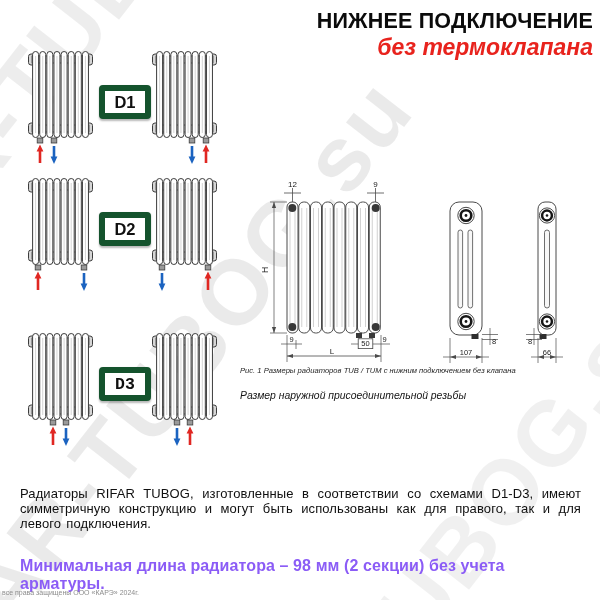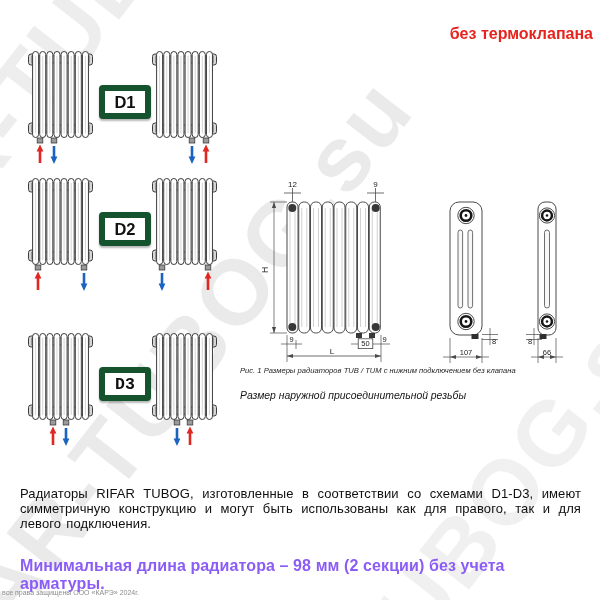--- a/index.html
+++ b/index.html
@@ -10,21 +10,21 @@
   .wm{position:absolute;z-index:0;font-weight:700;color:#000;white-space:nowrap;
       font-size:92px;letter-spacing:3px;transform:rotate(-52deg);transform-origin:0 0;
       pointer-events:none;}
   .wm.o1{opacity:.055}.wm.o2{opacity:.08}.wm.o3{opacity:.065}.wm.o4{opacity:.09}
 
   .layer{position:absolute;z-index:1;}
 
   
   .title-block{top:9px;right:7px;text-align:right;}
   .title-main{font-size:21.5px;font-weight:800;color:#0b0b0b;line-height:24px;letter-spacing:.2px;}
-  .title-sub{font-size:16px;font-weight:800;line-height:20px;margin-top:15px;}
+  .title-sub{font-size:23px;font-weight:800;line-height:20px;margin-top:4px;font-style:italic;}
 
   
   .scheme-row{position:absolute;left:20px;width:212px;height:142px;z-index:1;}
   .rad-mount{position:absolute;top:0;width:65px;height:118px;}
   .rad-left{left:8px;}
   .rad-right{left:132px;}
   .scheme-label{position:absolute;left:79px;top:38px;width:40px;height:22px;
       background:#fff;border:6px solid #14532d;border-radius:4px;
       box-shadow:0 1.5px 2px rgba(0,0,0,.28);
       display:flex;align-items:center;justify-content:center;
@@ -47,20 +47,21 @@
 <body>
 
 <div id="page">
 
   <div class="wm o3" style="left:-230px;top:330px;">RIFAR-TUBOG.su</div>
   <div class="wm o2" style="left:-150px;top:700px;">RIFAR-TUBOG.su</div>
   <div class="wm o1" style="left:120px;top:900px;">RIFAR-TUBOG.su</div>
   <div class="wm o4" style="left:430px;top:980px;">RIFAR-TUBOG.su</div>
 
   <div class="layer title-block">
+    <div class="title-main">НИЖНЕЕ ПОДКЛЮЧЕНИЕ</div>
     <div class="title-sub" id="subtitle" style="color: rgb(232, 35, 29);">без термоклапана</div>
   </div>
 
   <div class="scheme-row" style="top:47px;">
     <div class="rad-mount rad-left"><svg width="65" height="118" viewBox="0 0 65 118">
           <rect x="0.5" y="7" width="7" height="11" rx="2.5" fill="#d6d6d6" stroke="#3c3c3c" stroke-width="1"></rect>
           <rect x="57.5" y="7" width="7" height="11" rx="2.5" fill="#d6d6d6" stroke="#3c3c3c" stroke-width="1"></rect>
           <rect x="0.5" y="76" width="7" height="11" rx="2.5" fill="#d6d6d6" stroke="#3c3c3c" stroke-width="1"></rect>
           <rect x="57.5" y="76" width="7" height="11" rx="2.5" fill="#d6d6d6" stroke="#3c3c3c" stroke-width="1"></rect>
           <rect x="4" y="9" width="57" height="7" fill="#ececec" stroke="#3c3c3c" stroke-width="0.8"></rect>

